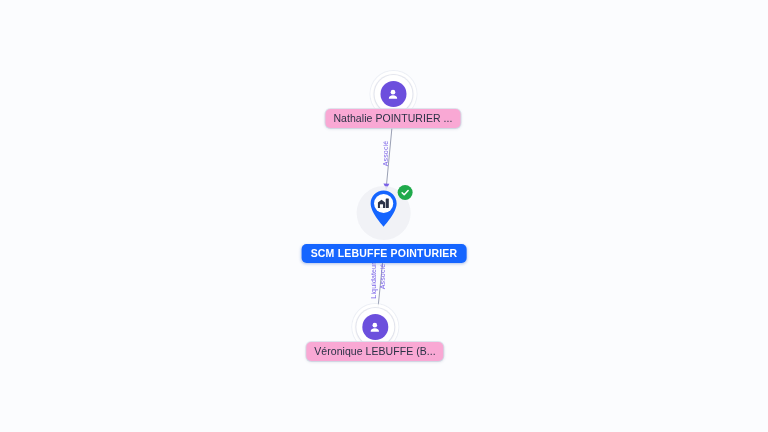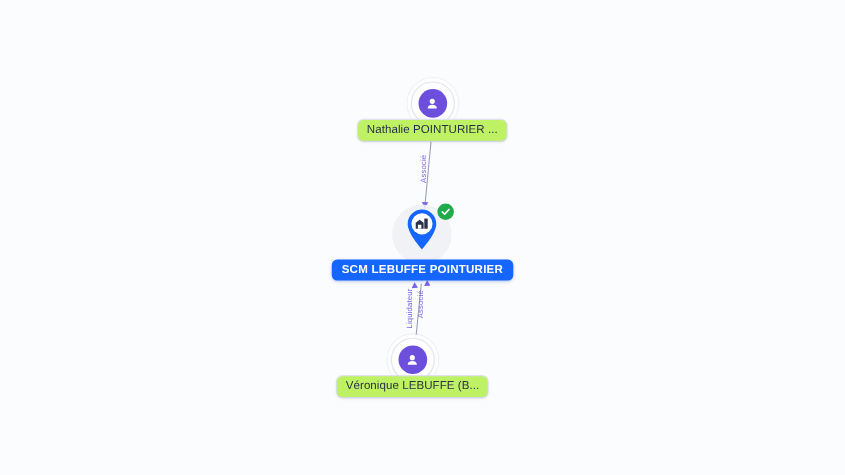--- a/index.html
+++ b/index.html
@@ -61,21 +61,21 @@
     border-radius: 50%;
     background: #6c4fdd;
     display: flex;
     align-items: center;
     justify-content: center;
   }
   .person-avatar svg { display: block; }
 
   .node-pill {
     margin-top: -4px;
-    background: #bef264;
+    background: #f9a8d4;
     border-radius: 5px;
     padding: 3px 8px 4px 8px;
     font-size: 10.5px;
     color: #2a3145;
     white-space: nowrap;
     box-shadow: 0 1px 3px rgba(60,70,110,0.17),
                 0 0 0 1px rgba(222,226,238,0.8);
     letter-spacing: .05px;
     position: relative;
     z-index: 3;
@@ -180,21 +180,21 @@
     <div class="person-avatar">
       <svg width="15" height="15" viewBox="0 0 24 24" fill="#ffffff">
         <circle cx="12" cy="8.2" r="3.7"></circle>
         <path d="M12 13.2c-4.1 0-6.6 2.3-6.6 4.6v.9h13.2v-.9c0-2.3-2.5-4.6-6.6-4.6z"></path>
       </svg>
     </div>
   </div>
   <div class="node-pill">Nathalie POINTURIER ...</div>
 </div>
 
-<div class="node company-node" style="left:384px; top:185px; transform: translateX(-50%);">
+<div class="node company-node" style="left:384px; top:185px; transform: translateX(-50%); gap: 8px;">
   <div class="pin-wrap">
     <div class="pin-halo"></div>
 
     <div class="pin-shape">
       <svg width="42" height="42" viewBox="0 0 42 42">
 
         <path d="M21 2.5c-7.2 0-13 5.8-13 13 0 9.1 11.3 21 13 23.3
                  1.7-2.3 13-14.2 13-23.3 0-7.2-5.8-13-13-13z" fill="#1565ff"></path>
         <circle cx="21" cy="15.5" r="9.6" fill="#ffffff"></circle>
 

